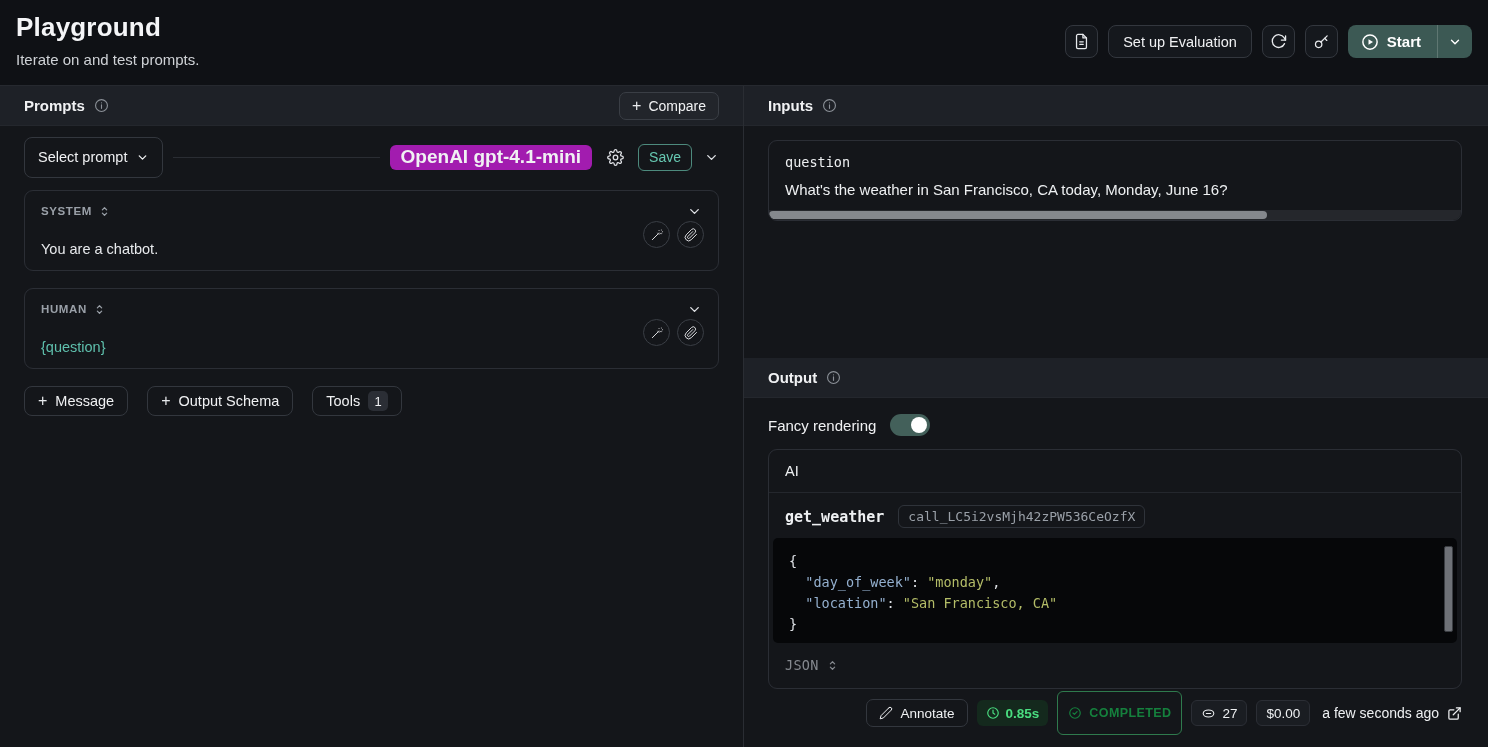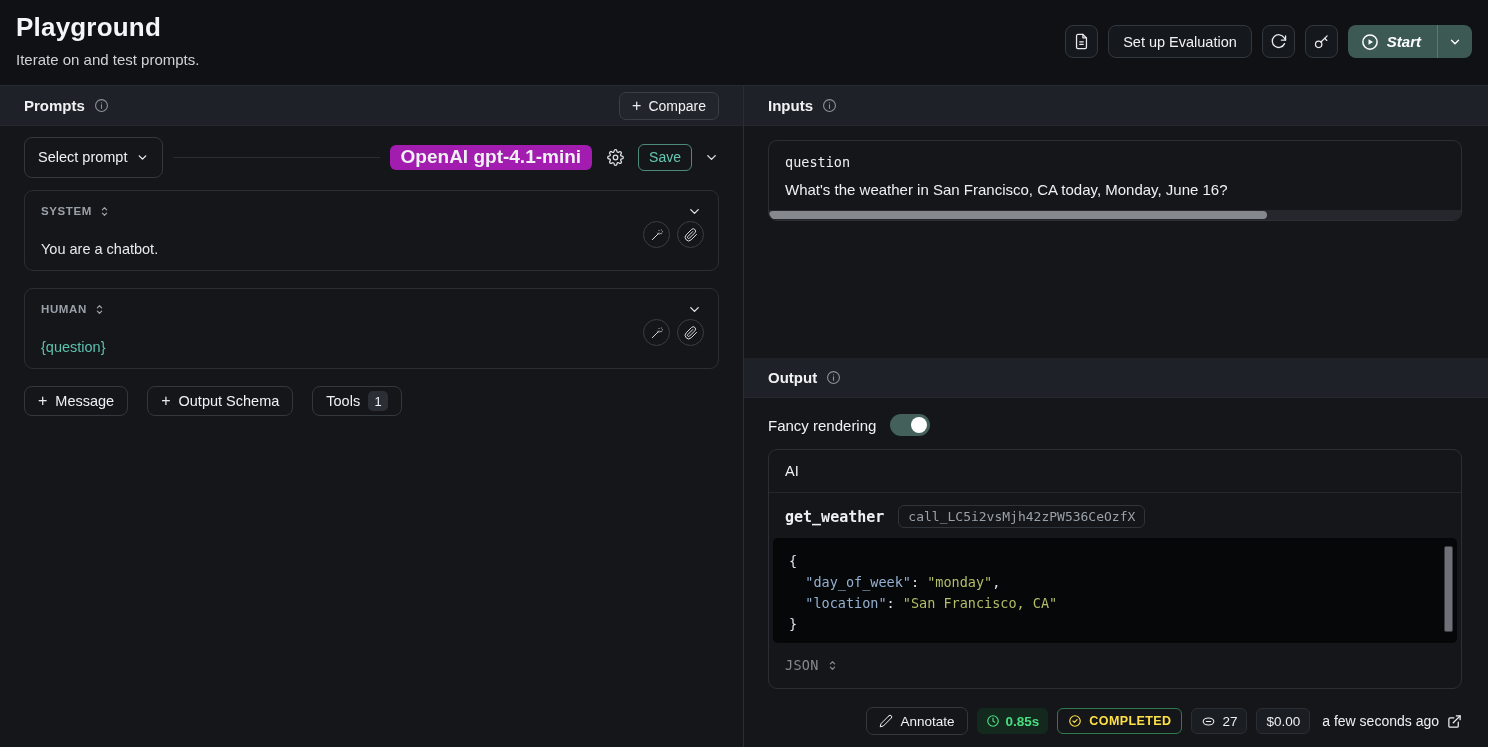--- a/index.html
+++ b/index.html
@@ -26,21 +26,21 @@
     width: 33px; height: 33px; display: flex; align-items: center; justify-content: center;
     background: #15181d; border: 1px solid #33373e; border-radius: 8px; color: #e8eaed; cursor: pointer;
   }
   .ghost-btn {
     height: 33px; padding: 0 14px; display: flex; align-items: center; gap: 7px;
     background: #15181d; border: 1px solid #33373e; border-radius: 8px; color: #f0f1f3;
     font-size: 14.5px; font-weight: 500; cursor: pointer;
   }
   .start-btn {
     height: 33px; display: flex; align-items: stretch; background: #3c5954; border-radius: 8px;
-    color: #fff; overflow: hidden; cursor: pointer; font-style: italic;
+    color: #fff; overflow: hidden; cursor: pointer;
   }
   .start-main { display: flex; align-items: center; gap: 8px; padding: 0 16px 0 13px; font-size: 15px; font-weight: 600; }
   .start-caret { display: flex; align-items: center; padding: 0 10px; border-left: 1px solid rgba(255,255,255,0.18); }
 
   
   .columns { display: flex; height: 661px; }
   .col { width: 744px; display: flex; flex-direction: column; background: #14161a; }
   .col.left { border-right: 1px solid #2a2d33; }
 
   .panel-band {
@@ -136,22 +136,22 @@
   .annotate-btn {
     height: 28px; padding: 0 12px; display: flex; align-items: center; gap: 8px;
     background: transparent; border: 1px solid #33373e; border-radius: 7px;
     color: #f0f1f3; font-size: 13.5px; font-weight: 500; cursor: pointer;
   }
   .latency-badge {
     height: 26px; padding: 0 9px; display: flex; align-items: center; gap: 6px;
     background: #14291d; border-radius: 6px; color: #4ade80; font-size: 13.5px; font-weight: 600;
   }
   .status-badge {
-    height: 26px; padding: 12px 10px; display: flex; align-items: center; gap: 7px;
-    border: 1px solid #2f7a4d; border-radius: 6px; color: #fde047; font-size: 12.5px; font-weight: 600; letter-spacing: 0.4px;
+    height: 44px; padding: 12px 10px; display: flex; align-items: center; gap: 7px;
+    border: 1px solid #2f7a4d; border-radius: 6px; color: #15803d; font-size: 12.5px; font-weight: 600; letter-spacing: 0.4px;
   }
   .meta-badge {
     height: 26px; padding: 0 9px; display: flex; align-items: center; gap: 6px;
     border: 1px solid #2b2e35; border-radius: 6px; background: #1a1d22; color: #eef0f2; font-size: 13.5px;
   }
   .timestamp { color: #eef0f2; font-size: 14px; margin-left: 3px; display: flex; align-items: center; gap: 8px; }
 </style>
 </head>
 <body>
 

